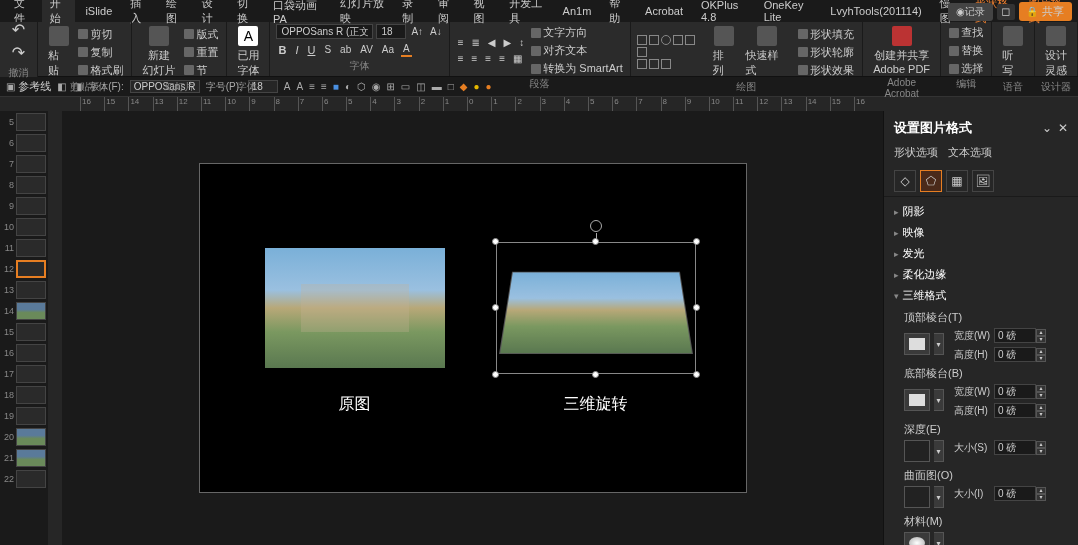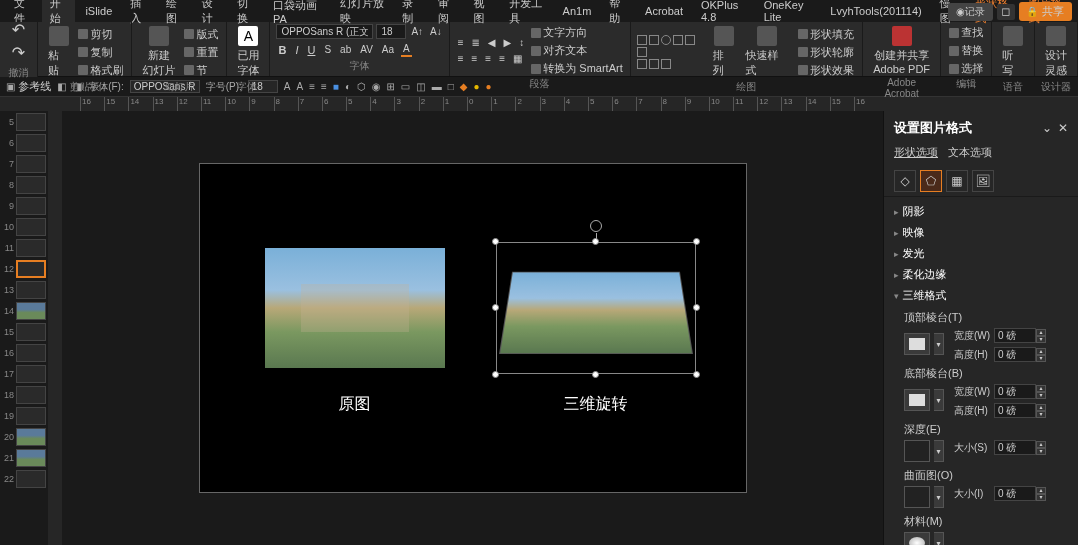--- a/index.html
+++ b/index.html
@@ -51,21 +51,21 @@
 .rot-handle::after{content:"";position:absolute;left:50%;top:12px;width:1px;height:8px;background:#aaa;}
 .img-rot{position:absolute;left:10px;top:18px;width:180px;height:100px;background:linear-gradient(180deg,#7ab0d8 0%,#9ac0e0 35%,#b8a878 50%,#7a9860 70%,#5a7850 100%);transform:perspective(400px) rotateX(35deg);border:1px solid #555;}
 .label-rot{position:absolute;left:296px;top:230px;width:200px;text-align:center;font-size:16px;color:#fff;}
 .panel{width:195px;background:#262626;border-left:1px solid #111;display:flex;flex-direction:column;}
 .panel-head{padding:8px 10px;display:flex;justify-content:space-between;align-items:center;}
 .panel-head h3{font-size:13px;color:#fff;font-weight:bold;}
 .panel-head .ctrls{display:flex;gap:6px;}
 .panel-head .x{cursor:pointer;font-size:12px;color:#ccc;}
 .panel-tabs{display:flex;gap:10px;padding:0 10px 6px;}
 .panel-tabs span{font-size:11px;color:#ccc;cursor:pointer;}
-.panel-tabs span.act{text-decoration:underline;}
+.panel-tabs span.act{}
 .panel-icons{display:flex;gap:4px;padding:4px 10px;border-bottom:1px solid #1a1a1a;}
 .panel-icons .pi{width:22px;height:22px;border:1px solid #444;display:flex;align-items:center;justify-content:center;cursor:pointer;font-size:12px;}
 .panel-icons .pi.act{background:#4a2a1a;border-color:#e67e22;}
 .panel-body{flex:1;overflow-y:auto;padding:4px 0;}
 .sect{padding:3px 10px;cursor:pointer;font-size:11px;color:#fff;display:flex;align-items:center;gap:4px;}
 .sect::before{content:"▸";font-size:9px;color:#888;}
 .sect.open::before{content:"▾";}
 .subsect{padding:4px 10px 4px 20px;}
 .sub-label{font-size:11px;color:#ccc;margin-bottom:3px;}
 .swatch-row{display:flex;gap:4px;align-items:center;margin-bottom:6px;}

